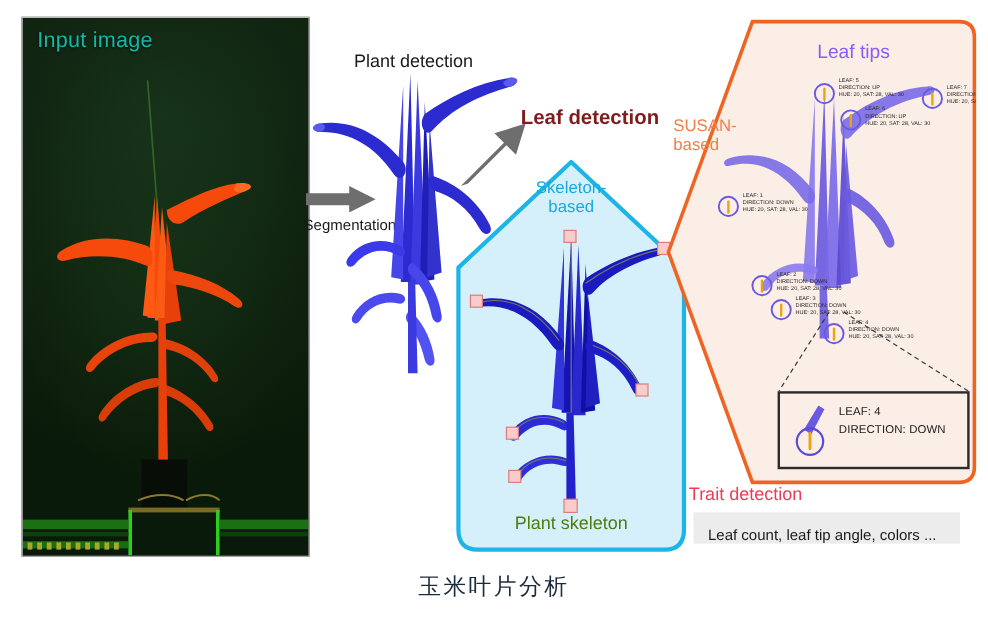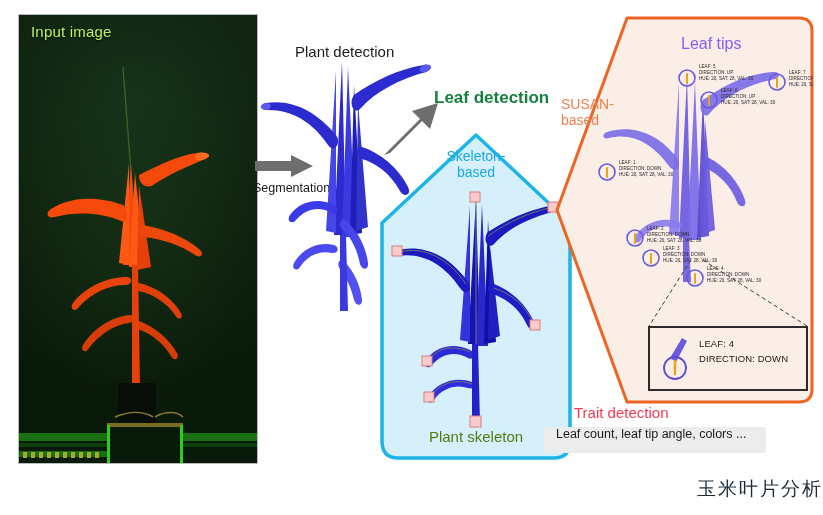--- a/index.html
+++ b/index.html
@@ -37,22 +37,22 @@
   }
   .input-vign {
     position: absolute;
     inset: 0;
     background: radial-gradient(ellipse 75% 60% at 48% 45%, rgba(30,70,30,.35) 0%, rgba(0,0,0,0) 70%);
   }
   .input-label {
     position: absolute;
     left: 12px;
     top: 8px;
-    color: #bef264;
-    font-size: 15px;
+    color: #14b8a6;
+    font-size: 18px;
     letter-spacing: .2px;
     z-index: 6;
     text-shadow: 0 1px 2px rgba(0,0,0,.8);
   }
   .plant-svg { position: absolute; inset: 0; }
 
   
   .plant-detect-title {
     position: absolute;
     left: 295px;
@@ -88,21 +88,21 @@
     top: 97px;
     width: 62px;
     height: 62px;
   }
   .leaf-detect-title {
     position: absolute;
     left: 434px;
     top: 88px;
     font-size: 17px;
     font-weight: bold;
-    color: #15803d;
+    color: #7f1d1d;
   }
 
   
   .cyan-panel {
     position: absolute;
     left: 378px;
     top: 131px;
     width: 196px;
     height: 331px;
   }
@@ -207,41 +207,41 @@
   
   .trait-title {
     position: absolute;
     left: 574px;
     top: 404px;
     font-size: 15px;
     color: #ef3a56;
   }
   .trait-box {
     position: absolute;
-    left: 544px;
+    left: 578px;
     top: 427px;
     width: 222px;
     height: 26px;
     background: #ececec;
     display: flex;
-    align-items: flex-start;
+    align-items: flex-end;
   }
   .trait-text {
     padding-left: 12px;
     font-size: 12.5px;
     color: #1a1a1a;
   }
 
   
   .caption {
     position: absolute;
     left: 0;
     right: 0;
     top: 476px;
-    text-align: right;
+    text-align: center;
     font-family: "DejaVu Sans", sans-serif;
     font-size: 19px;
     color: #1a2a3a;
     letter-spacing: 2px;
   }
 </style>
 </head>
 <body>
 
 <div id="page">

